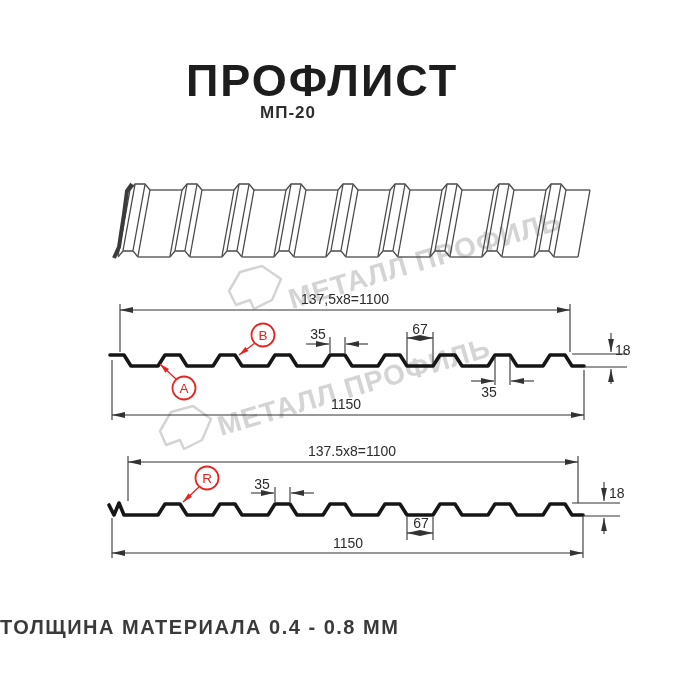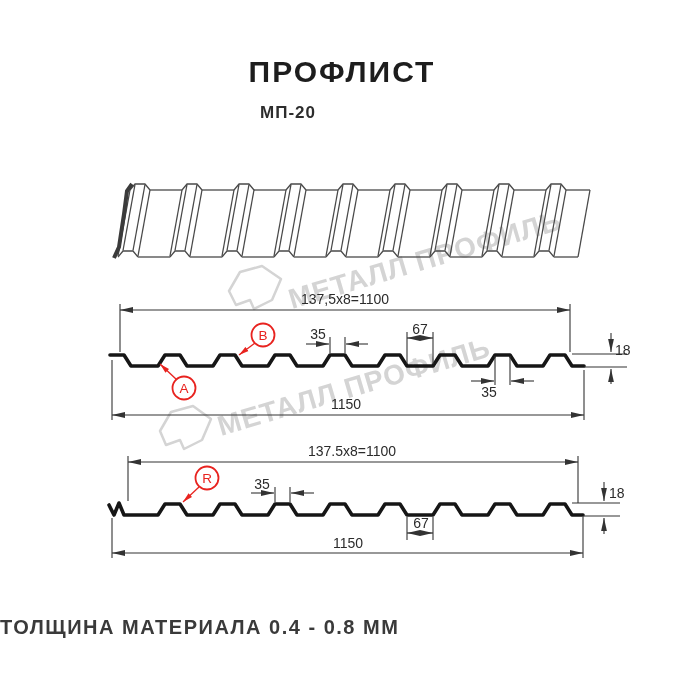--- a/index.html
+++ b/index.html
@@ -1,19 +1,19 @@
 <!DOCTYPE html>
 <html style="--red: #e8231f; --line: #333333; --prof: #161616; --ink: #1d1d1d; --wm: #d4d4d4;"><head>
 <meta charset="utf-8">
 <style>
   html,body{margin:0;padding:0;}
   body{width:700px;height:700px;position:relative;background:#ffffff;
        font-family:"Liberation Sans",sans-serif;overflow:hidden;}
   .title{position:absolute;top:55px;left:0;width:644px;text-align:center;
-         font-size:30px;font-weight:700;letter-spacing:2px;color:var(--ink,#1d1d1d);margin-left:20px;}
+         font-size:45px;font-weight:700;letter-spacing:2px;color:var(--ink,#1d1d1d);}
   .subtitle{position:absolute;top:103px;left:0;width:576px;text-align:center;
          font-size:17px;font-weight:700;letter-spacing:1px;color:#2d2d2d;}
   .footer{position:absolute;top:616px;left:0;width:700px;text-align:left;
          font-size:20px;font-weight:600;letter-spacing:1.5px;color:#3a3a3a;}
   svg{position:absolute;top:0;left:0;}
   .thin{stroke:var(--line,#333);stroke-width:1.1;fill:none;}
   .sheet{stroke:#4a4a4a;stroke-width:1.3;fill:none;stroke-linejoin:round;}
   .prof{stroke:var(--prof,#161616);stroke-width:3.6;fill:none;
         stroke-linejoin:round;stroke-linecap:round;}
   .dim{font-size:14px;fill:#2b2b2b;}

